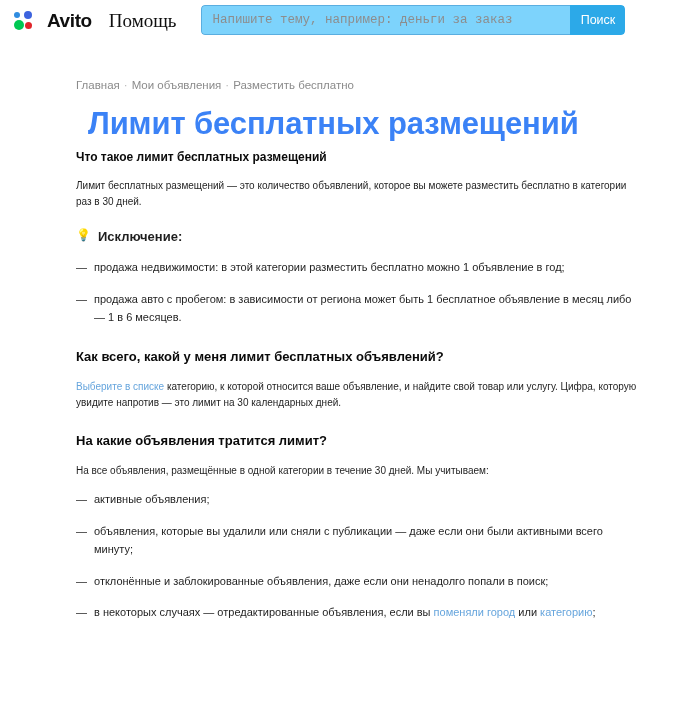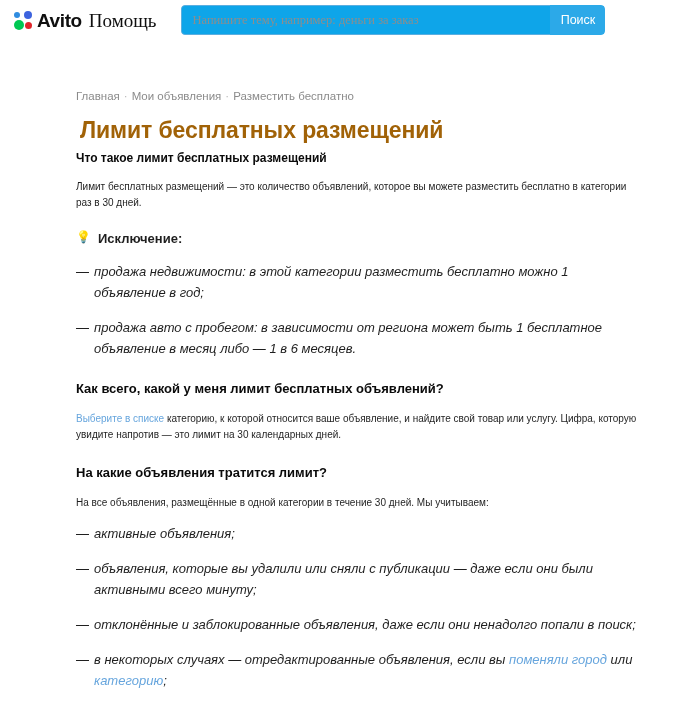--- a/index.html
+++ b/index.html
@@ -20,21 +20,21 @@
   .header {
     display: flex;
     align-items: center;
     height: 40px;
     padding: 0 0 0 14px;
     box-sizing: border-box;
   }
   .brand {
     display: flex;
     align-items: center;
-    gap: 4px;
+    gap: 14px;
     flex: 0 0 auto;
     text-decoration: none;
   }
   .logo-dots {
     position: relative;
     width: 19px;
     height: 19px;
     flex: 0 0 auto;
   }
   .logo-dots i {
@@ -71,22 +71,22 @@
     height: 30px;
     border-radius: 4px;
     overflow: hidden;
     flex: 0 0 auto;
   }
   .search-input {
     flex: 1 1 auto;
     border: 1px solid #5aaee0;
     border-right: none;
     border-radius: 4px 0 0 4px;
-    background: #0ea5e9;
-    font-family: Liberation Serif, serif;
+    background: #7dd3fc;
+    font-family: Liberation Mono, monospace;
     font-size: 12.5px;
     color: #2b2b2b;
     padding: 0 10px;
     outline: none;
     min-width: 0;
   }
   .search-input::placeholder {
     color: #8d8d8d;
     opacity: 1;
   }
@@ -108,32 +108,32 @@
     box-sizing: border-box;
     width: 700px;
   }
   .col {
     width: 562px;
   }
 
   .breadcrumb {
     font-size: 11.5px;
     color: #8b8b8b;
-    margin-top: 48px;
+    margin-top: 37px;
     line-height: 1.4;
     white-space: nowrap;
   }
   .breadcrumb .crumb { color: #8b8b8b; text-decoration: none; }
   .breadcrumb .sep { color: #b8b8b8; margin: 0 4px; }
 
   h1.page-title {
-    font-size: 23px;
-    font-weight: bold;
-    color: #a16207;
-    margin: 12px 0 0 4px;
+    font-size: 31px;
+    font-weight: bold;
+    color: #3b82f6;
+    margin: 12px 0 0 12px;
     line-height: 1.22;
     letter-spacing: -0.1px;
   }
   h2.section-title {
     font-size: 12px;
     font-weight: bold;
     color: #0a0a0a;
     margin: 7px 0 0 0;
     line-height: 1.25;
   }
@@ -170,26 +170,25 @@
   }
   .tip-strong { font-weight: bold; }
 
   ul.dashlist {
     list-style: none;
     margin: 8px 0 0 0;
     padding: 0;
   }
   ul.dashlist li {
     position: relative;
-    font-size: 13px;
+    font-size: 11px;
     line-height: 1.62;
     color: #1f1f1f;
     padding-left: 18px;
     margin-top: 14px;
-    font-style: italic;
   }
   ul.dashlist li:first-child { margin-top: 12px; }
   ul.dashlist li::before {
     content: "—";
     position: absolute;
     left: 0;
     top: 0;
     color: #1f1f1f;
   }
   ul.dashlist.outdent { margin-left: -16px; }

